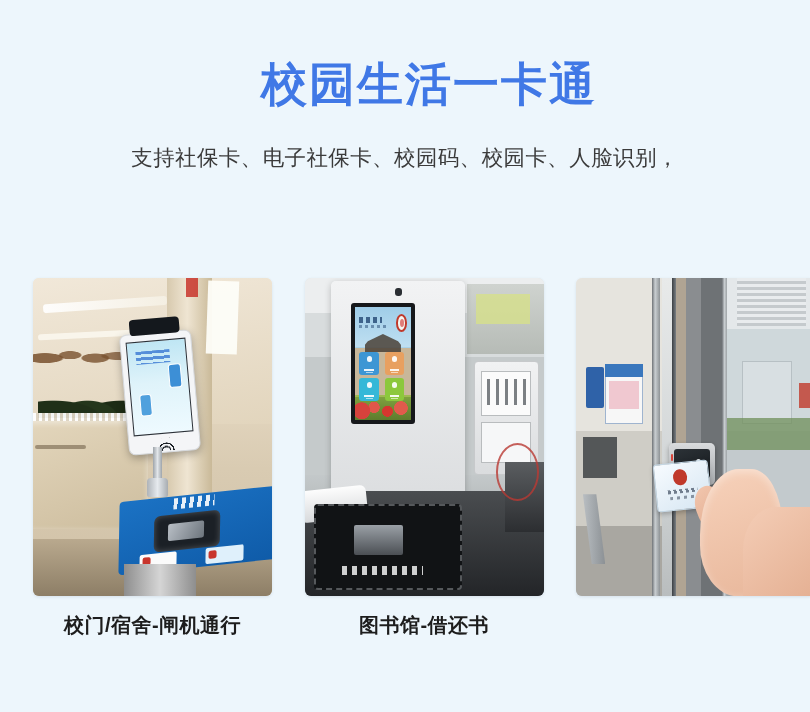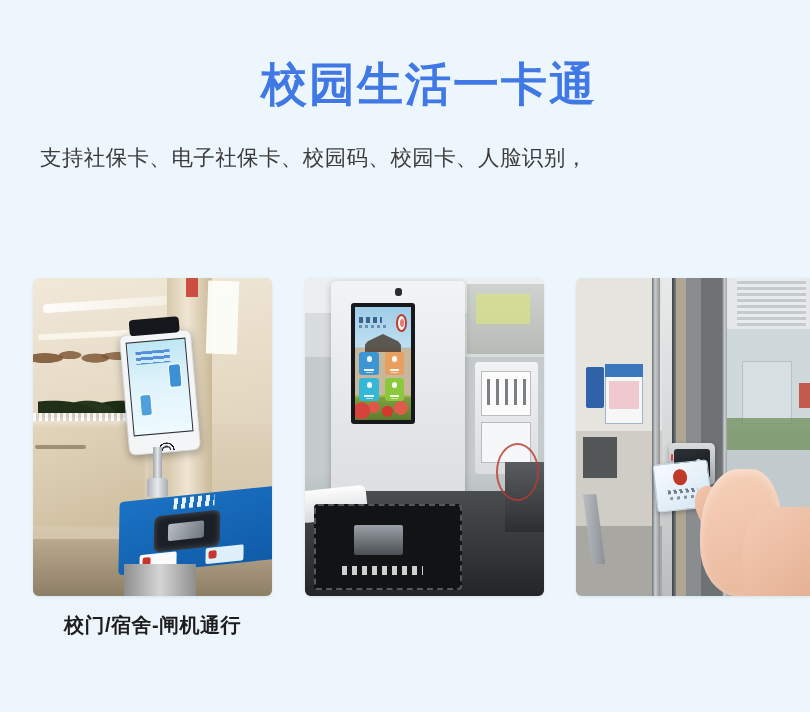--- a/index.html
+++ b/index.html
@@ -24,21 +24,21 @@
     font-weight: bold;
     letter-spacing: 2px;
     color: #4078e6;
     line-height: 1.15;
     text-shadow: 0 1px 0 rgba(255,255,255,0.35);
     padding-left: 48px;
   }
 
   .subtitle {
     margin-top: 30px;
-    text-align: left;
+    text-align: center;
     color: #3b3b3b;
     font-size: 21.5px;
     line-height: 1.62;
     letter-spacing: 0.4px;
     padding: 0 40px;
   }
   .subtitle-line { display: block; white-space: nowrap; }
 
   
   .cards {
@@ -565,20 +565,21 @@
 
       <div class="deskdark"></div>
       <div class="paperroll"></div>
       <div class="tray">
         <div class="book"></div>
         <div class="txt"></div>
       </div>
       <div class="rightgear"></div>
       <div class="redwire"></div>
     </div>
+    <div class="caption">图书馆-借还书</div>
   </div>
 
   <div class="card">
     <div class="photo p3">
       <div class="indoor">
         <div class="sign"></div>
         <div class="poster"></div>
         <div class="posterbar"></div>
         <div class="bench"></div>
         <div class="chair"></div>

